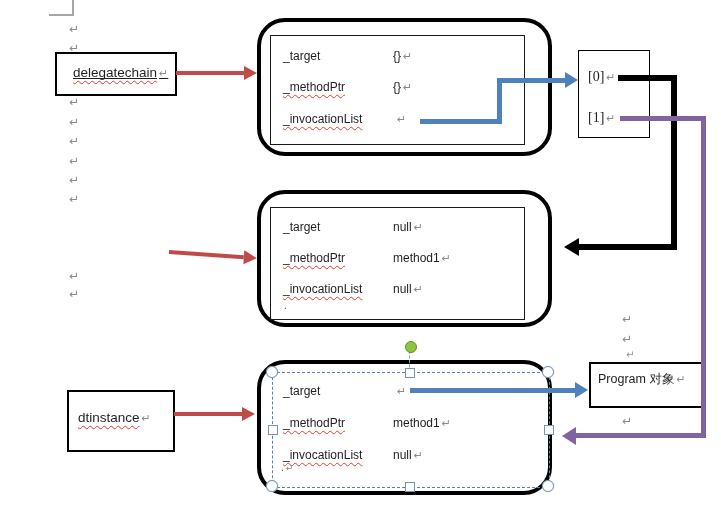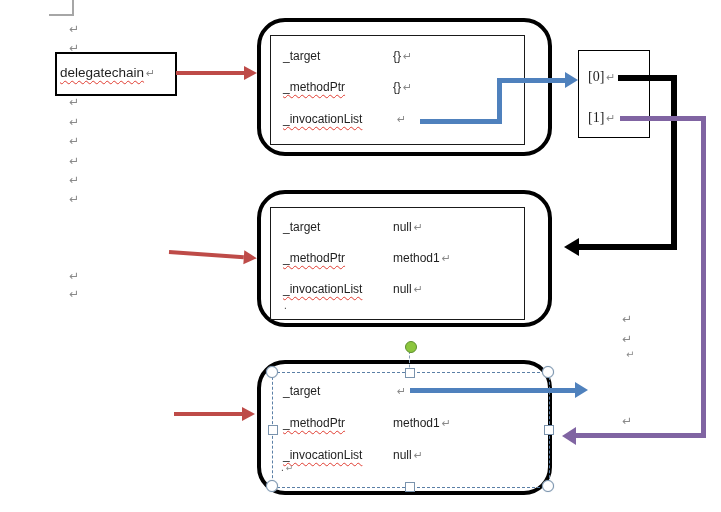--- a/index.html
+++ b/index.html
@@ -45,26 +45,31 @@
   <span class="pil-abs" style="left:69px;top:192px;">↵</span>
   <span class="pil-abs" style="left:69px;top:269px;">↵</span>
   <span class="pil-abs" style="left:69px;top:287px;">↵</span>
 
   <span class="pil-abs" style="left:622px;top:312px;">↵</span>
   <span class="pil-abs" style="left:622px;top:332px;">↵</span>
   <span class="pil-abs" style="left:626px;top:349px;font-size:10px;">↵</span>
   <span class="pil-abs" style="left:622px;top:414px;">↵</span>
 
   <div class="labelbox" style="left:55px;top:52px;width:118px;height:40px;">
-    <span class="txt" style="left:3px;top:11px;">
+    <span class="txt" style="left:16px;top:11px;text-decoration:underline;">
       <span class="sq">delegatechain</span><span class="pil">↵</span>
     </span>
   </div>
 
 
+  <div class="labelbox" style="left:67px;top:390px;width:104px;height:58px;">
+    <span class="txt" style="left:9px;top:18px;">
+      <span class="sq">dtinstance</span><span class="pil">↵</span>
+    </span>
+  </div>
 
   <div class="roundbox" style="left:257px;top:18px;width:287px;height:130px;"></div>
   <div class="roundbox" style="left:257px;top:190px;width:287px;height:129px;"></div>
   <div class="roundbox" style="left:257px;top:360px;width:287px;height:127px;"></div>
 
   <div class="innerrect" style="left:270px;top:35px;width:253px;height:108px;"></div>
   <div class="innerrect" style="left:270px;top:207px;width:253px;height:111px;"></div>
 
   <span class="rowfield" style="left:283px;top:49px;"><span>_target</span></span>
   <span class="rowvalue" style="left:393px;top:49px;"><span>{}</span><span class="pil">↵</span></span>
@@ -87,20 +92,23 @@
   <span class="rowvalue" style="left:393px;top:416px;"><span>method1</span><span class="pil">↵</span></span>
   <span class="rowfield" style="left:283px;top:448px;"><span class="sq">_invocationList</span></span>
   <span class="rowvalue" style="left:393px;top:448px;"><span>null</span><span class="pil">↵</span></span>
   <span class="footnote" style="left:281px;top:462px;"><span>.</span><span class="pil" style="font-size:9px;">↵</span></span>
 
   <div class="abs" style="left:578px;top:50px;width:70px;height:86px;border:1px solid #000;background:#fff;">
     <span class="serifnum abs" style="left:9px;top:18px;"><span>[0]</span><span class="pil">↵</span></span>
     <span class="serifnum abs" style="left:9px;top:59px;"><span>[1]</span><span class="pil">↵</span></span>
   </div>
 
+  <div class="abs" style="left:589px;top:362px;width:111px;height:42px;border:2px solid #000;background:#fff;">
+    <span class="abs" style="left:7px;top:7px;font-size:12.5px;white-space:nowrap;"><span>Program 对象</span><span class="pil">↵</span></span>
+  </div>
 
   <div class="seg" style="left:176px;top:71px;width:68px;height:4px;background:#BE4B48;"></div>
   <div class="tri" style="left:244px;top:66px;border-top:7px solid transparent;border-bottom:7px solid transparent;border-left:13px solid #BE4B48;"></div>
 
   <div class="abs" style="left:169px;top:244px;width:90px;height:16px;transform:rotate(4deg);transform-origin:0 50%;">
     <div class="seg" style="left:0;top:6px;width:75px;height:4px;background:#BE4B48;"></div>
     <div class="tri" style="left:75px;top:1px;border-top:7px solid transparent;border-bottom:7px solid transparent;border-left:13px solid #BE4B48;"></div>
   </div>
 
   <div class="seg" style="left:174px;top:412px;width:68px;height:4px;background:#BE4B48;"></div>

